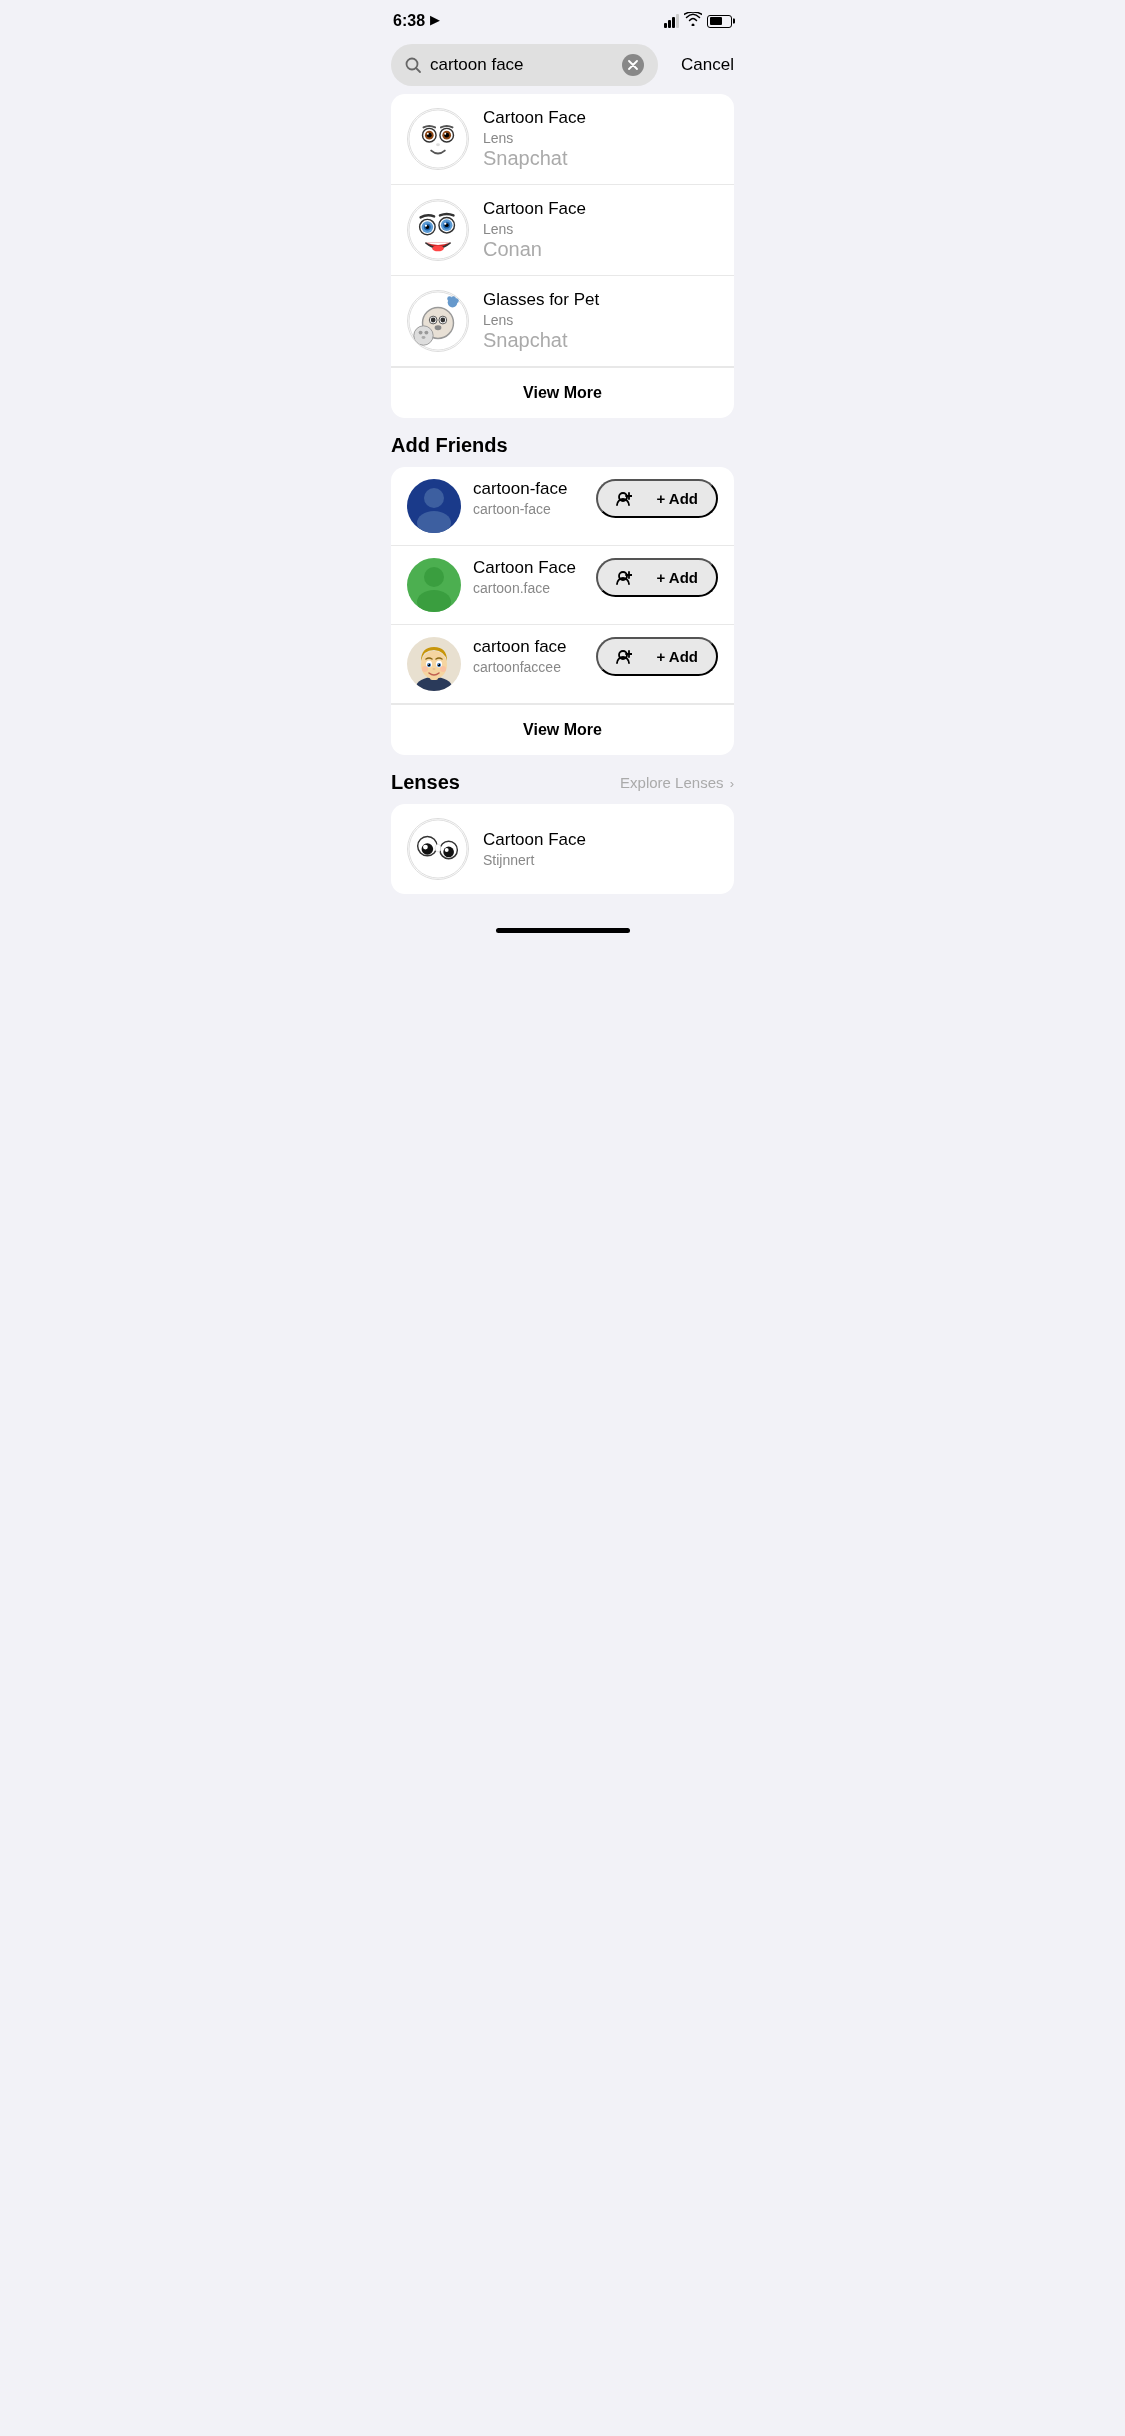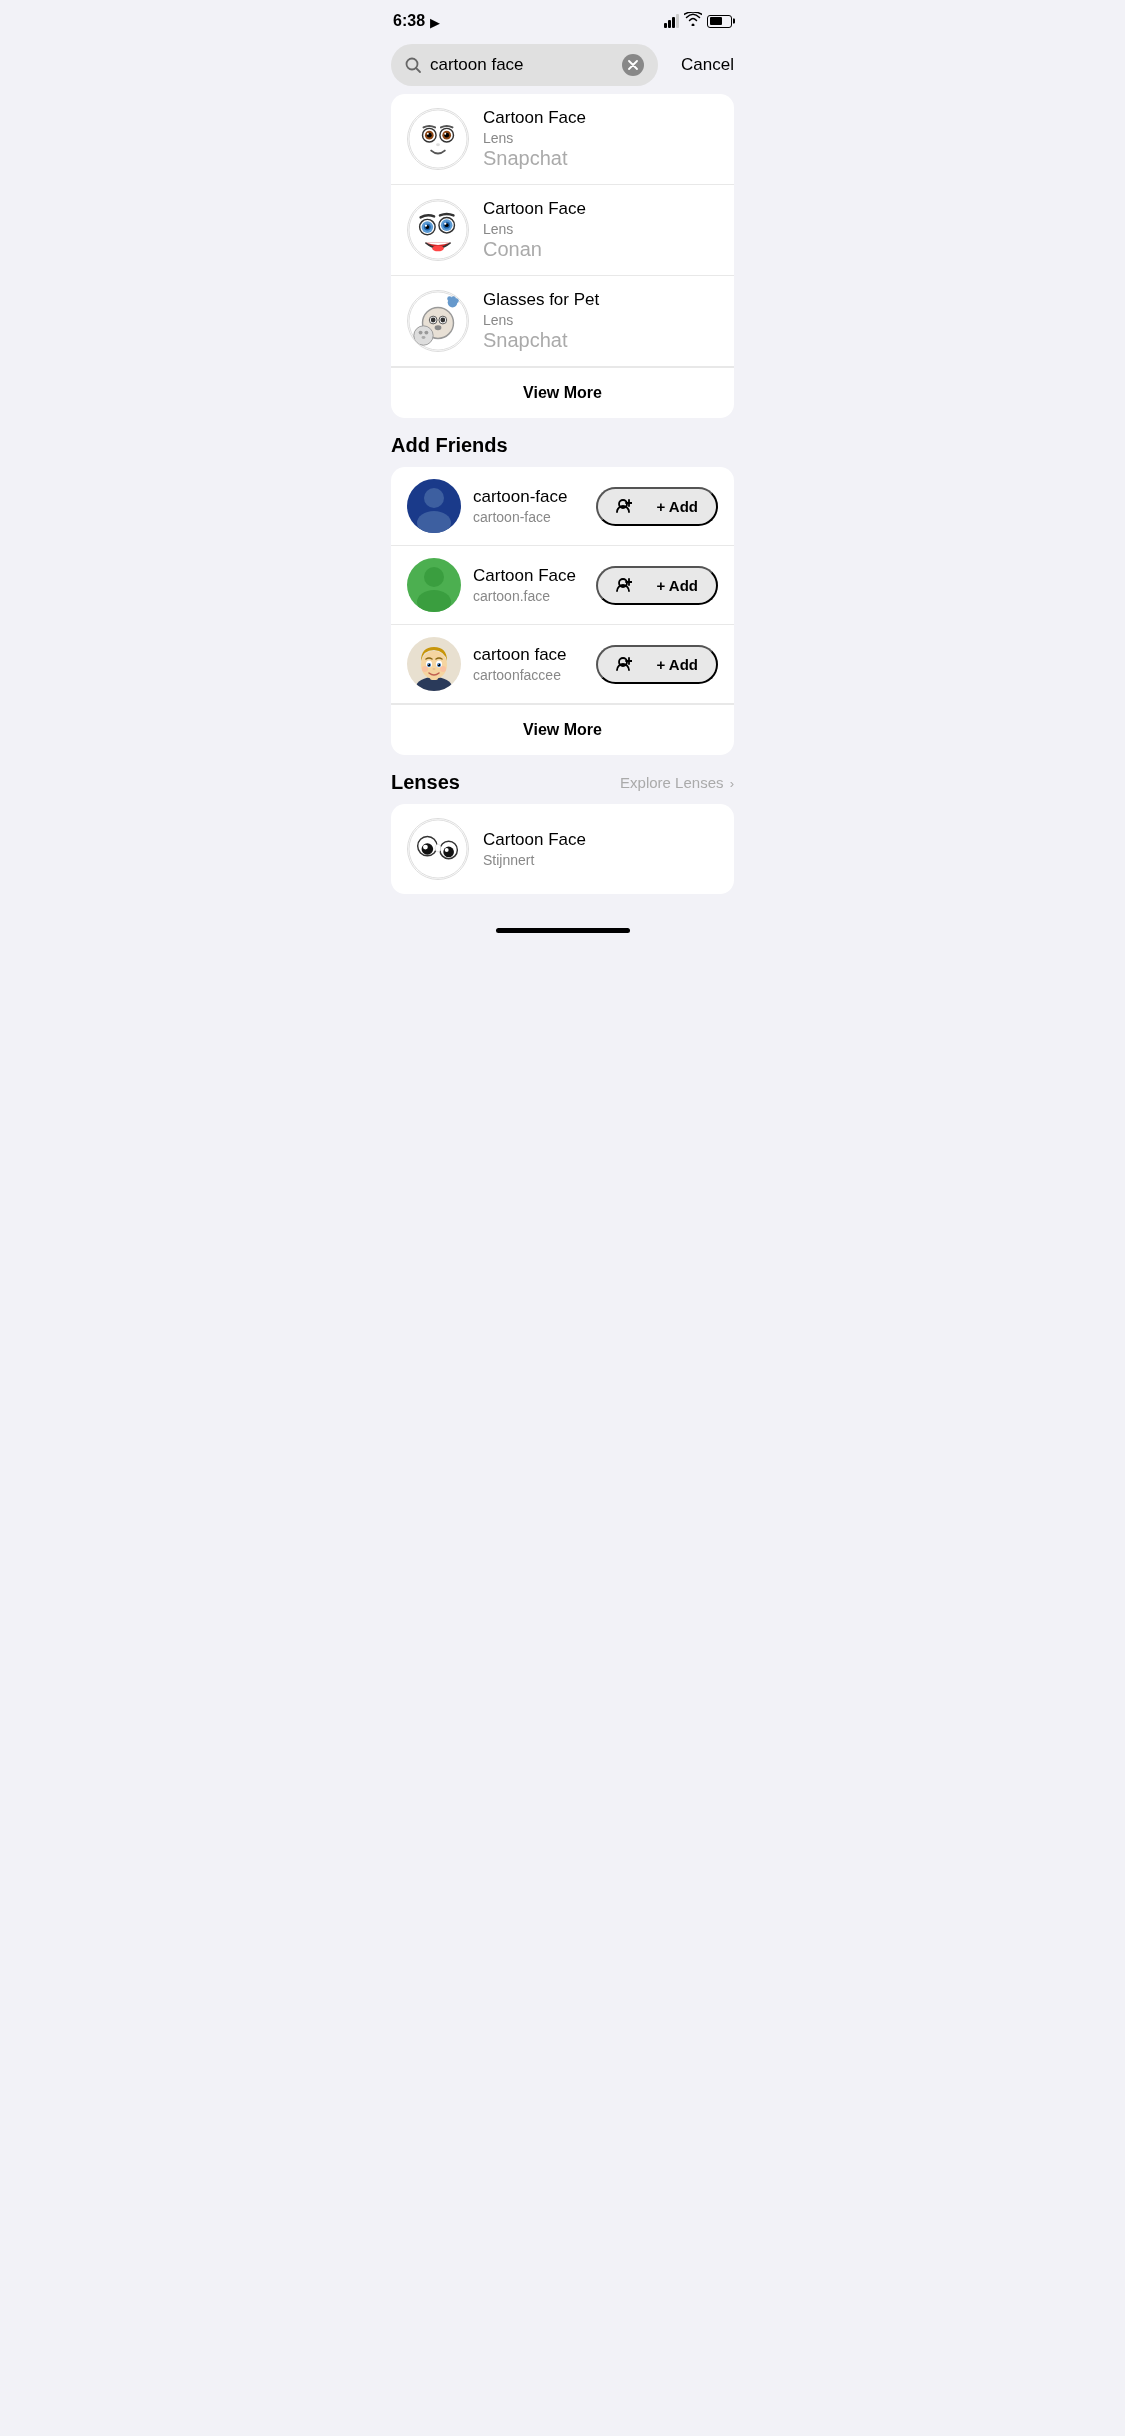--- a/index.html
+++ b/index.html
@@ -273,40 +273,40 @@
     }
     .lens-face-2 {
       background: white;
     }
     .lens-face-3 {
       background: white;
     }
 
     .add-friend-list-item {
       display: flex;
-      align-items: center;
+      align-items: flex-start;
       padding: 12px 16px;
       border-bottom: 0.5px solid #e8e8e8;
       gap: 12px;
     }
     .add-friend-list-item:last-child {
       border-bottom: none;
     }
 
     .navigation-chevron {
       font-size: 13px;
       color: #aaa;
       margin-left: 2px;
     }
   </style>
 </head>
 <body>
 
 <div class="status-bar">
-  <div style="display:flex;align-items:flex-end;gap:5px;">
+  <div style="display:flex;align-items:flex-start;gap:5px;">
     <span class="status-time">6:38</span>
     <span style="font-size:13px;color:#000;">▶</span>
   </div>
   <div class="status-icons">
     <div class="signal-bars">
       <div class="signal-bar" style="height:5px;"></div>
       <div class="signal-bar" style="height:8px;"></div>
       <div class="signal-bar" style="height:11px;"></div>
       <div class="signal-bar" style="height:14px;background:#ccc;"></div>
     </div>

